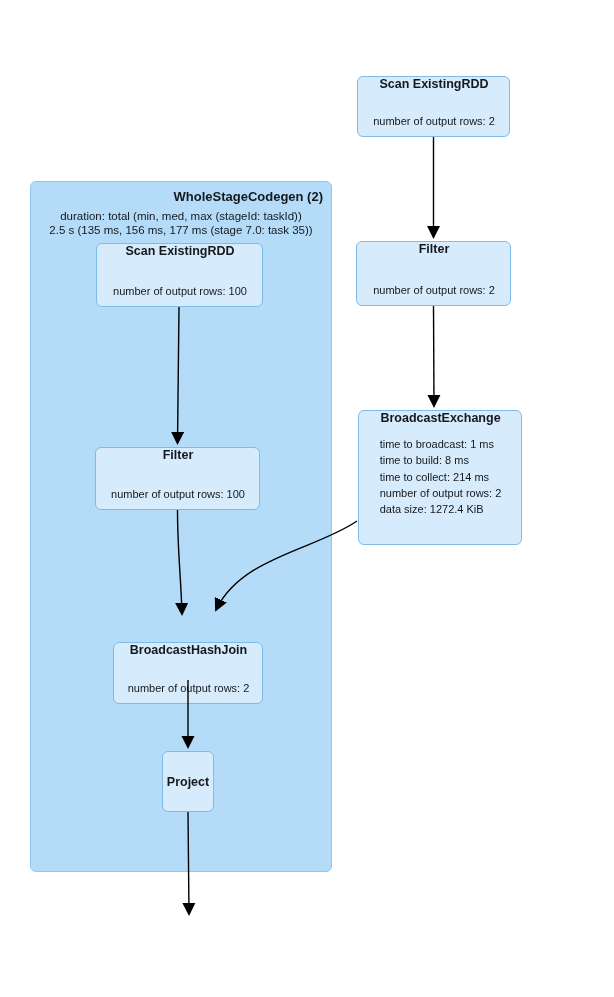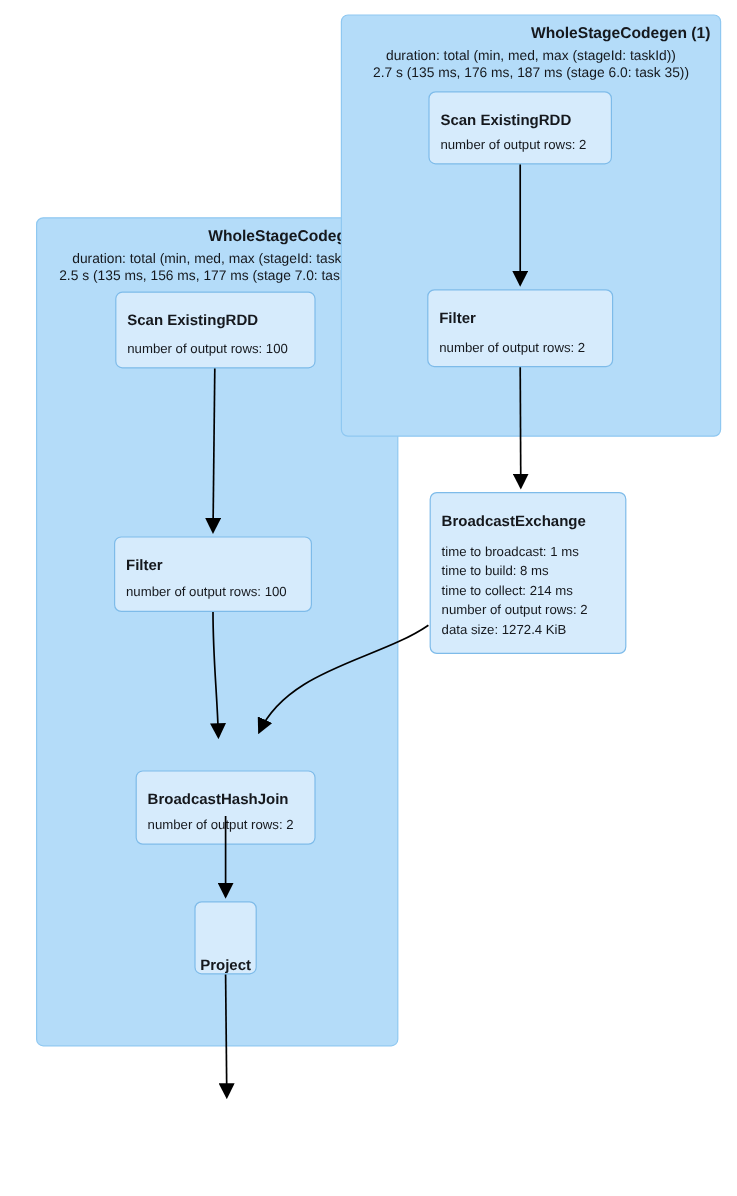--- a/index.html
+++ b/index.html
@@ -37,36 +37,37 @@
   .node {
     position: absolute;
     background: #d6ebfc;
     border: 1px solid #7ebbe9;
     border-radius: 6px;
     box-sizing: border-box;
     z-index: 3;
     display: flex;
     flex-direction: column;
     justify-content: space-between;
-    padding: 16px 8px 9px 9px;
+    padding: 0 8px 9px 9px;
+    align-items: center;
   }
   .node-title {
     font-size: 12.5px;
     font-weight: bold;
     white-space: nowrap;
   }
   .node-metric {
     font-size: 11px;
     white-space: nowrap;
   }
   .node .metrics { line-height: 1.48; }
   .node.center {
-    justify-content: flex-end;
+    justify-content: center;
     align-items: center;
-    padding: 0;
+    padding: 17px;
   }
   .edges {
     position: absolute;
     left: 0; top: 0;
     width: 614px; height: 997px;
     z-index: 4;
     pointer-events: none;
   }
 </style>
 </head>
@@ -75,27 +76,20 @@
 <div class="canvas">
 
   <div class="cluster" style="left:30px; top:181px; width:302px; height:691px; z-index:1;">
     <div class="cluster-title">WholeStageCodegen (2)</div>
     <div class="cluster-duration">
       <div>duration: total (min, med, max (stageId: taskId))</div>
       <div>2.5 s (135 ms, 156 ms, 177 ms (stage 7.0: task 35))</div>
     </div>
   </div>
 
-  <div class="cluster" style="left:284px; top:12px; width:317px; height:352px; z-index:2;">
-    <div class="cluster-title">WholeStageCodegen (1)</div>
-    <div class="cluster-duration">
-      <div>duration: total (min, med, max (stageId: taskId))</div>
-      <div>2.7 s (135 ms, 176 ms, 187 ms (stage 6.0: task 35))</div>
-    </div>
-  </div>
 
   <div class="node" style="left:357px; top:76px; width:153px; height:61px;">
     <div class="node-title">Scan ExistingRDD</div>
     <div class="node-metric">number of output rows: 2</div>
   </div>
 
   <div class="node" style="left:356px; top:241px; width:155px; height:65px;">
     <div class="node-title">Filter</div>
     <div class="node-metric">number of output rows: 2</div>
   </div>

